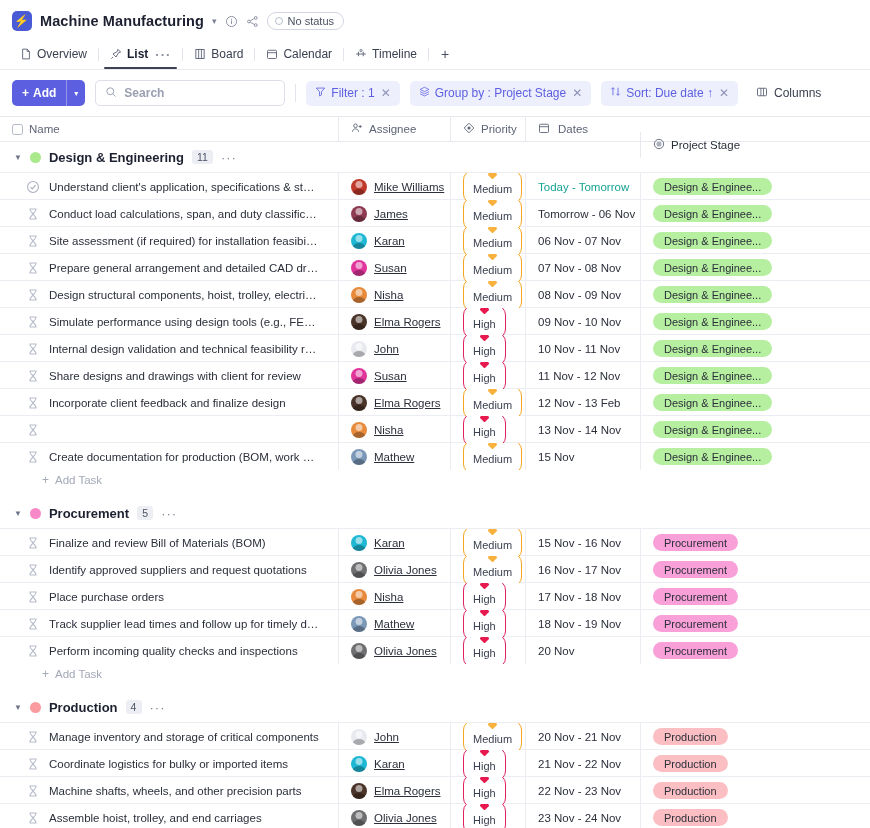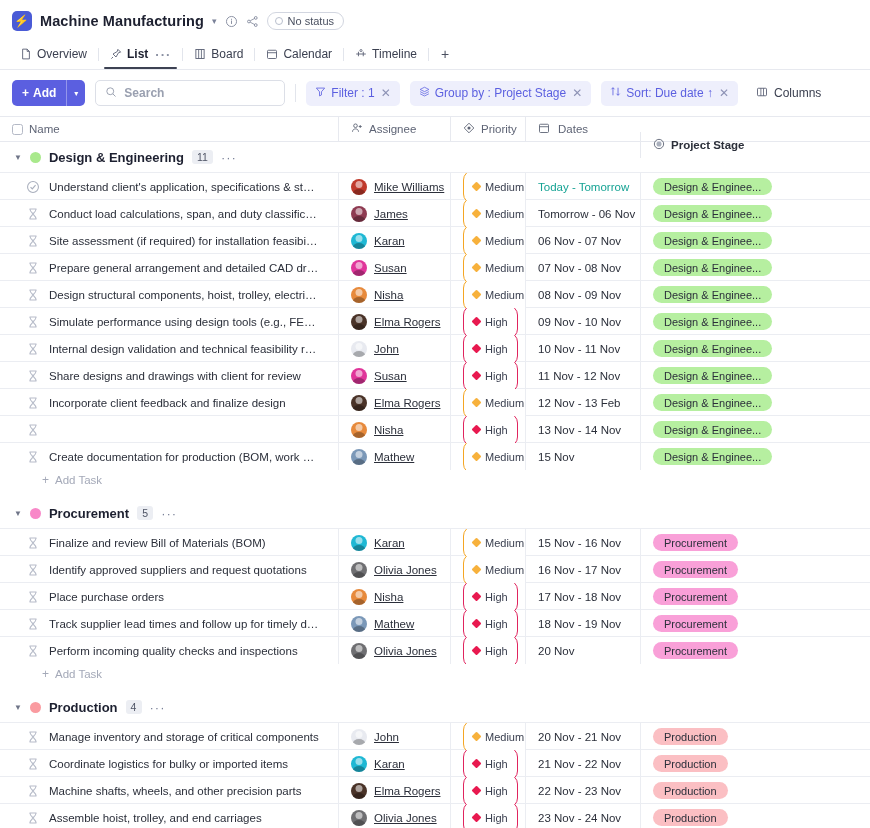--- a/index.html
+++ b/index.html
@@ -91,21 +91,21 @@
     border-top: 1px solid #e7e9ef; border-bottom: 1px solid #e7e9ef;
     color: #5e6475; font-size: 11.5px;
   }
   .th { display: flex; align-items: center; gap: 6px; height: 26px; padding: 0 12px; }
   .th + .th { border-left: 1px solid #e7e9ef; }
   .c-name  { width: 338px; }
   .c-assig { width: 112px; }
   .c-prio  { width: 75px; }
   .c-date  { width: 115px; gap: 8px; }
   .c-stage { flex: 1; }
-  .th.c-stage { font-weight: bold; color: #2b2f3a; margin-top: 32px; }
+  .th.c-stage { font-weight: normal; color: #2b2f3a; margin-top: 32px; }
   .hdr-chk {
     width: 11px; height: 11px; border: 1.2px solid #b4b9c6;
     border-radius: 2.5px; background: #fff;
   }
 
   .group-hdr { display: flex; align-items: center; gap: 8px; height: 30px; padding: 0 0 0 14px; }
   .g-caret { font-size: 8px; color: #6f7588; cursor: pointer; }
   .g-dot { width: 11px; height: 11px; border-radius: 50%; }
   .g-name { font-size: 13px; font-weight: bold; color: #1d2030; }
   .g-count {
@@ -141,21 +141,21 @@
   .avatar::before {
     content: ""; position: absolute; left: 50%; top: 2px;
     width: 7px; height: 7px; transform: translateX(-50%);
     border-radius: 50%; background: rgba(255,255,255,.55);
   }
   .a-name { font-size: 11.5px; color: #2b2f3a; white-space: nowrap; text-decoration: underline; }
 
   .prio {
     display: inline-flex; align-items: center; gap: 5px;
     height: 34px; padding: 0 9px; border-radius: 10px;
-    font-size: 11px; background: #fff;
+    font-size: 11px; background: #fff; flex-direction: column;
   }
   .prio .diamond { width: 7px; height: 7px; transform: rotate(45deg); border-radius: 1px; }
   .prio.medium { border: 1.2px solid #f5a623; color: #3b4050; }
   .prio.medium .diamond { background: #f7b13c; }
   .prio.high { border: 1.2px solid #e0245e; color: #3b4050; }
   .prio.high .diamond { background: #e8194f; }
 
   .datetxt { font-size: 11.5px; color: #2b2f3a; white-space: nowrap; }
   .datetxt.today { color: #16a394; }
 

